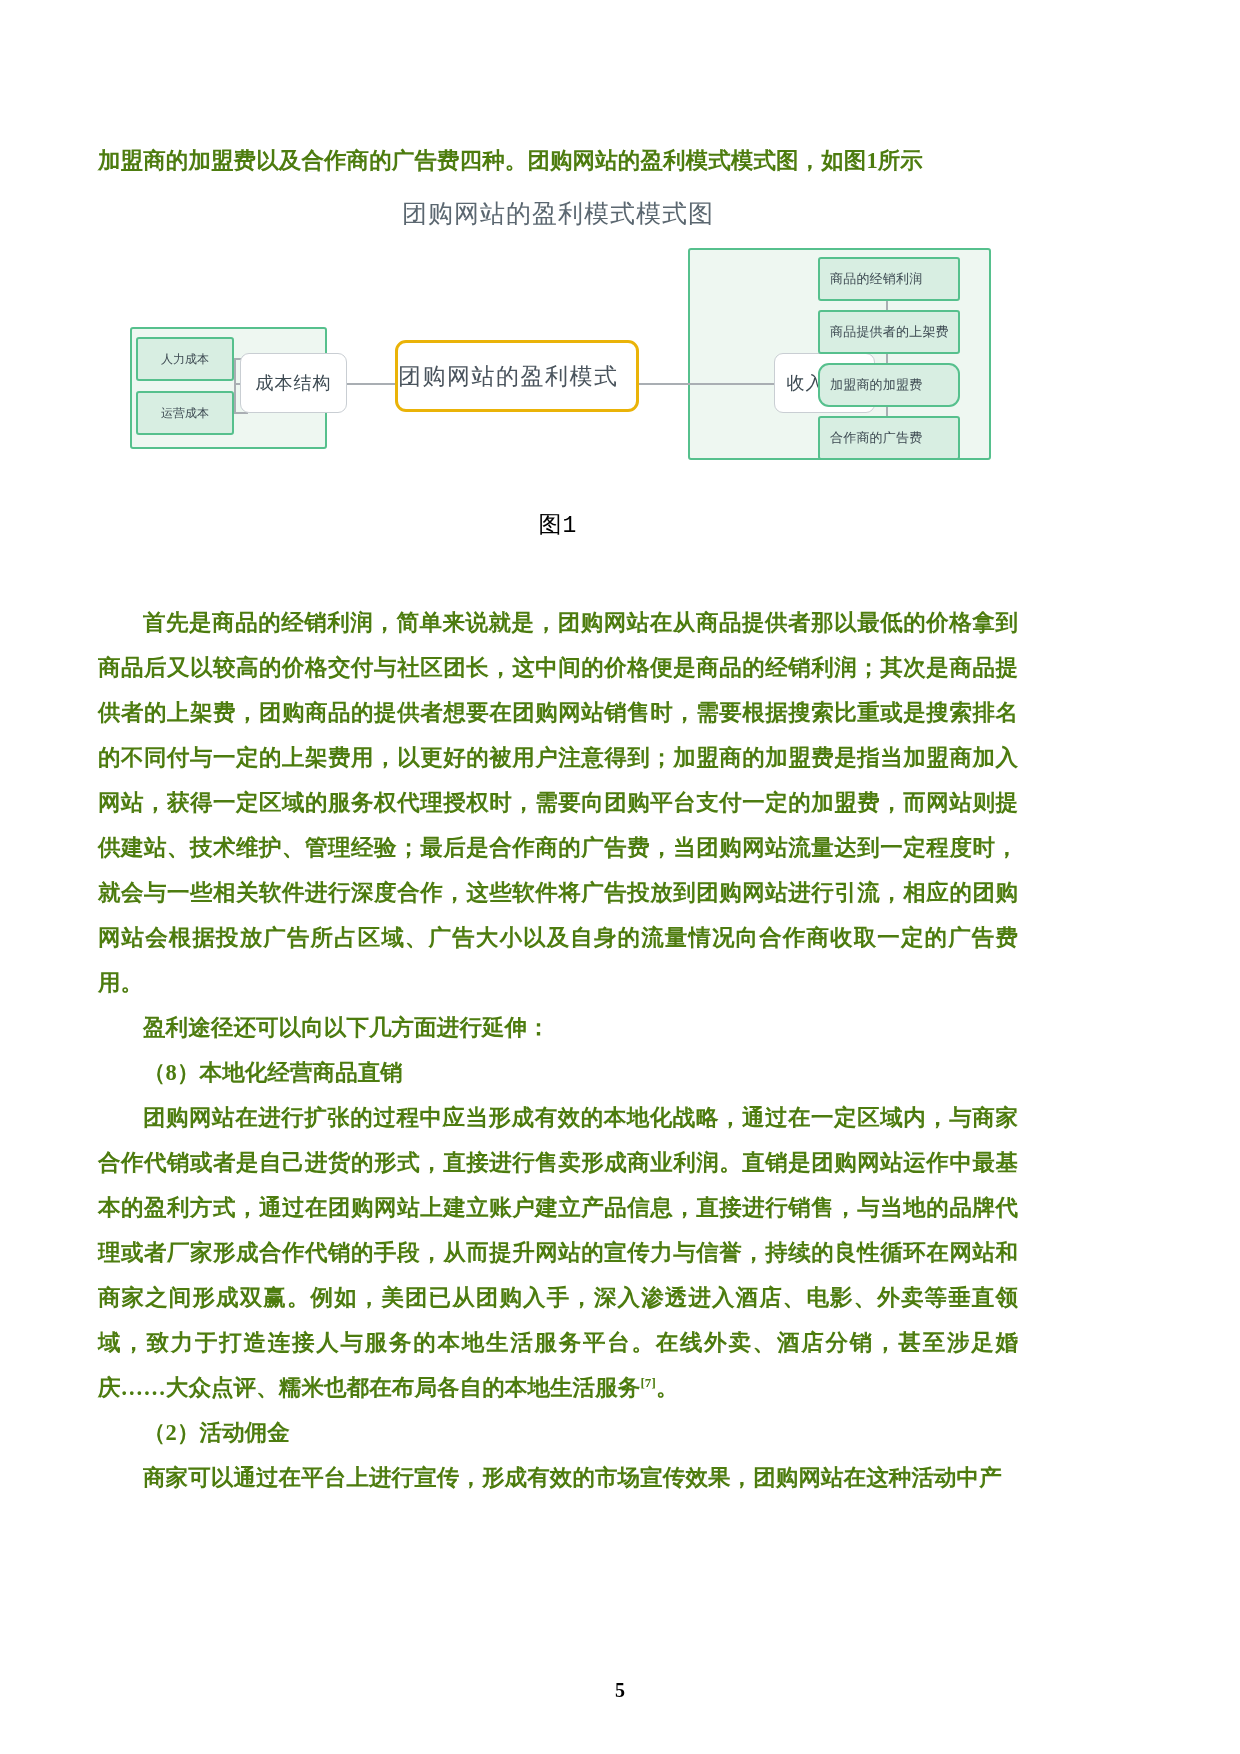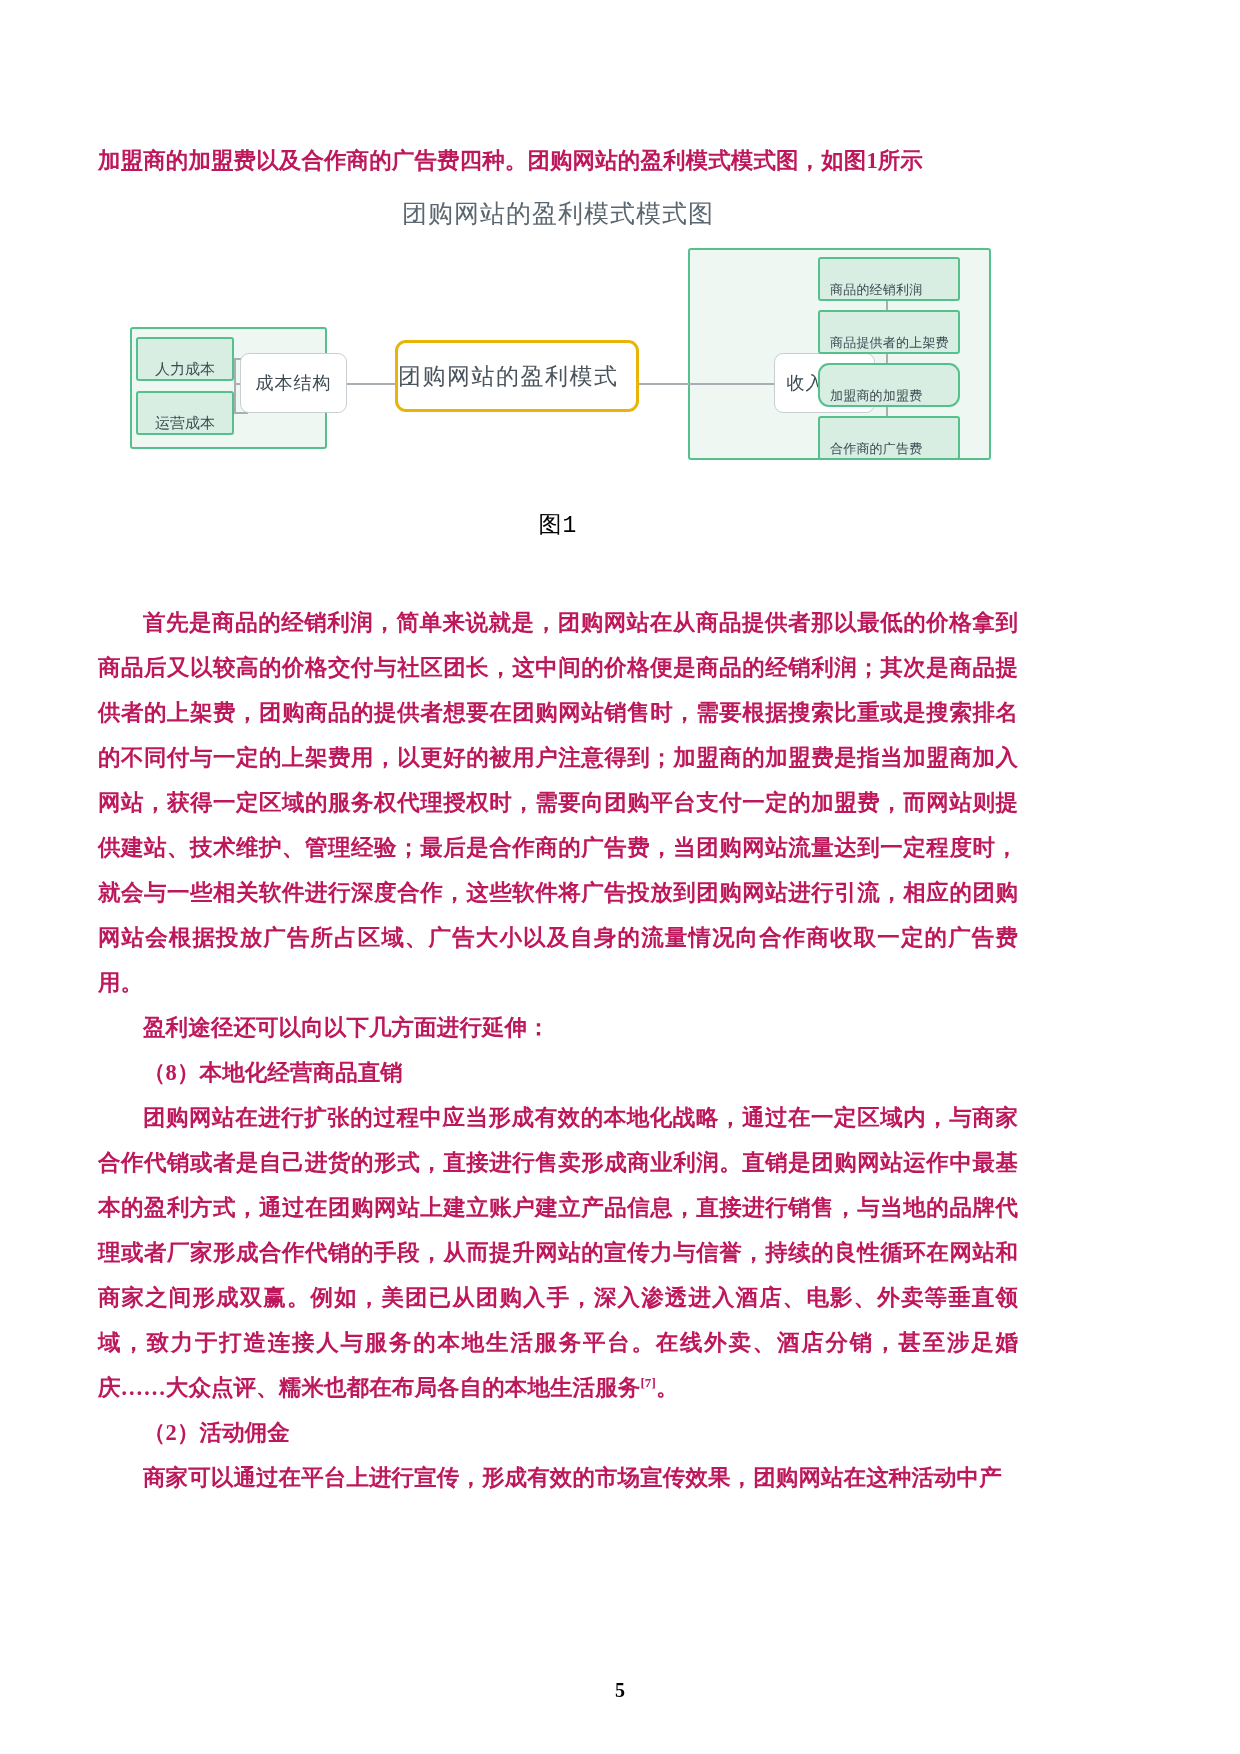--- a/index.html
+++ b/index.html
@@ -24,21 +24,21 @@
     position: absolute;
     left: 98px;
     top: 138px;
     width: 920px;
   }
   p.body {
     margin: 0;
     font-family: "Liberation Serif", "DejaVu Serif", serif;
     font-size: 22.5px;
     line-height: 45px;
-    color: #be185d;
+    color: #4d7c0f;
     text-align: justify;
     text-justify: inter-ideograph;
     letter-spacing: 0.1px;
     font-weight: 600;
   }
   p.indent { text-indent: 45px; }
 
   sup.fn {
     font-size: 13px;
     vertical-align: super;
@@ -81,28 +81,28 @@
   #panel-income { left: 590px; top: 8px;   width: 303px; height: 212px; }
 
   
   .leaf {
     position: absolute;
     background: #d8eee2;
     border: 2px solid #56c08d;
     border-radius: 3px;
     box-sizing: border-box;
     display: flex;
-    align-items: flex-end;
+    align-items: center;
     font-family: Liberation Sans, sans-serif;
     color: #3d4a52;
   }
   .leaf.left-leaf {
     width: 98px; height: 44px;
     justify-content: center;
-    font-size: 15px;
+    font-size: 12px;
   }
   #leaf-hr   { left: 38px; top: 97px; }
   #leaf-op   { left: 38px; top: 151px; }
 
   .leaf.right-leaf {
     width: 142px; height: 44px;
     padding-left: 10px;
     font-size: 13px;
     letter-spacing: 0.2px;
   }

